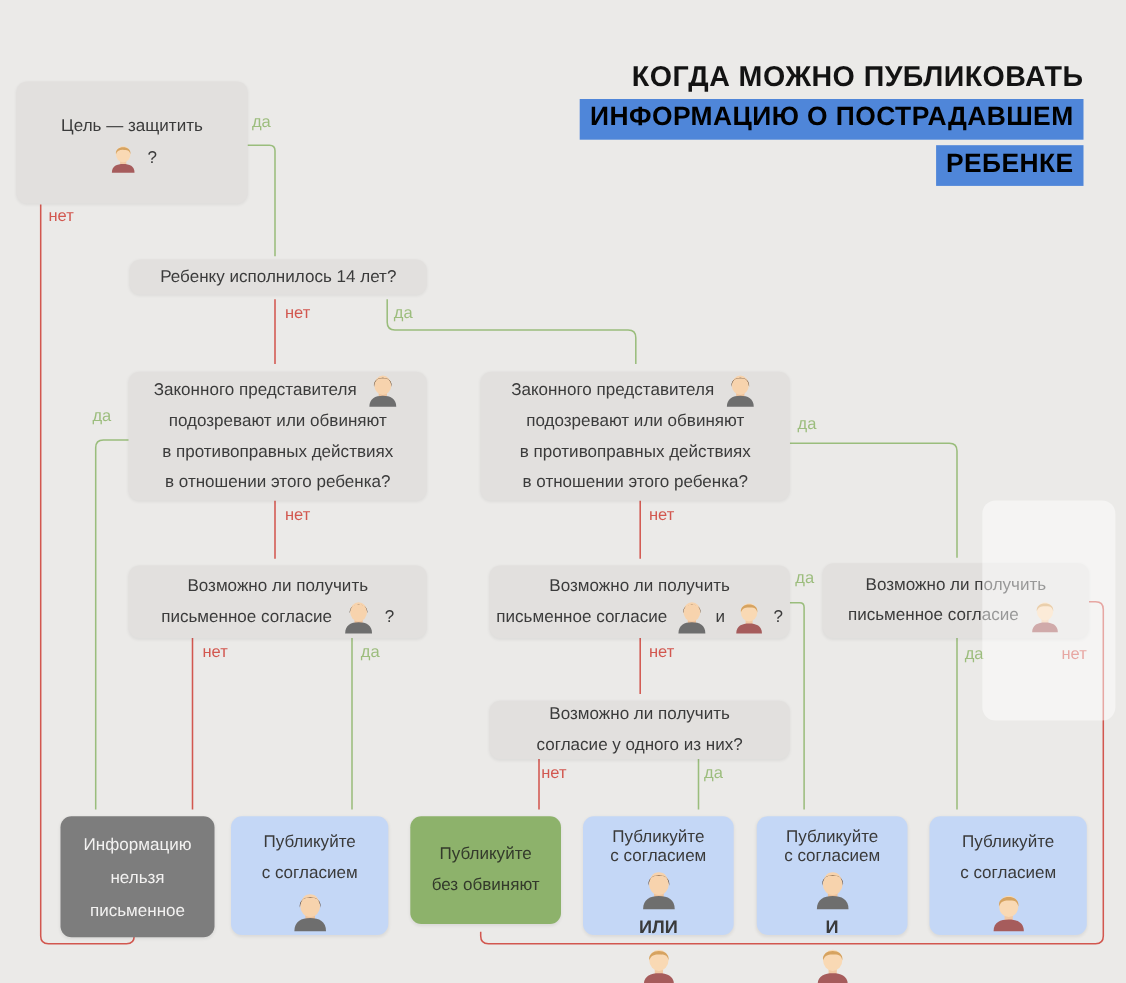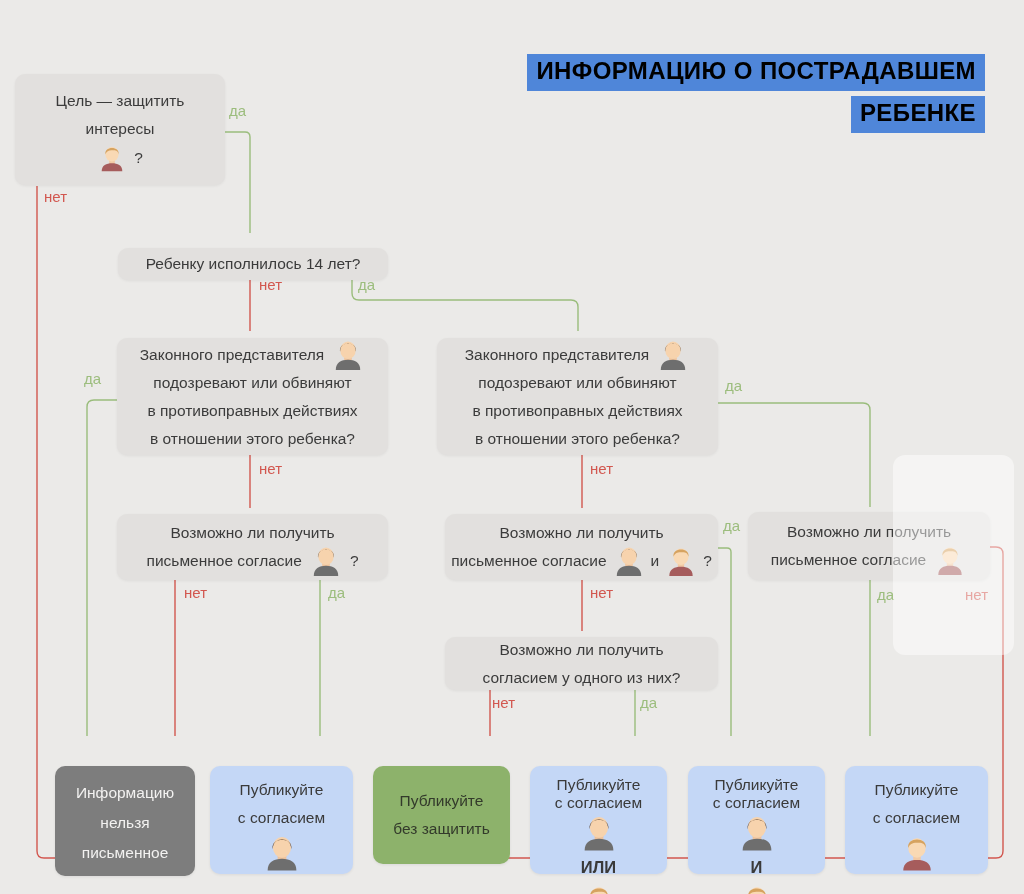--- a/index.html
+++ b/index.html
@@ -35,21 +35,20 @@
   
   .elabel{position:absolute;z-index:3;font-size:15px;line-height:15px;}
   .yes{color:#9cbd7d;}
   .no{color:#d2574f;}
   
   .rbox{
     position:absolute;z-index:2;border-radius:10px;display:flex;
     flex-direction:column;align-items:center;padding-top:10px;
     font-size:15.5px;font-weight:500;color:#3a3a3a;
     box-shadow:0 1px 3px rgba(0,0,0,.07);
-    margin-top:24px;
   }
   .rline{height:28px;display:flex;align-items:center;white-space:nowrap;}
   .ricons{display:flex;align-items:center;gap:5px;margin-top:1px;flex-direction:column;}
   .r-gray{background:#7d7d7d;color:#f3f2f1;font-weight:400;padding-top:12px;}
   .r-gray .rline{height:30px;}
   .r-blue{background:#c4d7f6;}
   .r-green{background:#8db26b;color:#333a2b;}
   
   .title{
     position:absolute;z-index:4;top:54px;right:39px;display:flex;
@@ -114,36 +113,36 @@
     <path class="wg" d="M320 580 V736" marker-end="url(#ah-g)"></path>
     <path class="wr" d="M582 580 V631" marker-end="url(#ah-r)"></path>
     <path class="wg" d="M718 548 H727 Q731 548 731 552 V736" marker-end="url(#ah-g)"></path>
     <path class="wg" d="M870 580 V736" marker-end="url(#ah-g)"></path>
     <path class="wr" d="M990 547 H996 Q1003 547 1003 554 V851 Q1003 858 996 858 H444 Q437 858 437 851 V847" marker-end="url(#ah-r)"></path>
     <path class="wr" d="M490 690 V736" marker-end="url(#ah-r)"></path>
     <path class="wg" d="M635 690 V736" marker-end="url(#ah-g)"></path>
   </svg>
 
   <div class="title">
+    <div class="t1">КОГДА МОЖНО ПУБЛИКОВАТЬ</div>
     <div class="t2">ИНФОРМАЦИЮ О ПОСТРАДАВШЕМ</div>
     <div class="t2">РЕБЕНКЕ</div>
   </div>
 
   <div class="qbox" style="left:15px;top:74px;width:210px;height:111px">
     <div class="qline">Цель — защитить</div>
-    <div class="qline">интересы</div>
     <div class="qline" style="height:30px">
       <svg class="pic s30">
           <use href="#sym-child"></use>
         </svg>
       <span>?</span>
     </div>
   </div>
 
-  <div class="qbox" style="left:118px;top:248px;width:270px;height:32px">
+  <div class="qbox" style="left:118px;top:236px;width:270px;height:32px">
     <div class="qline">Ребенку исполнилось 14 лет?</div>
   </div>
 
   <div class="qbox" style="left:117px;top:338px;width:271px;height:117px">
     <div class="qline">
       <span>Законного представителя</span>
       <svg class="pic s34">
           <use href="#sym-adult"></use>
         </svg>
     </div>
@@ -195,21 +194,21 @@
     <div class="qline">
       <span>письменное согласие</span>
       <svg class="pic s34">
           <use href="#sym-child"></use>
         </svg>
     </div>
   </div>
 
   <div class="qbox" style="left:445px;top:637px;width:273px;height:53px">
     <div class="qline">Возможно ли получить</div>
-    <div class="qline">согласием у одного из них?</div>
+    <div class="qline">согласие у одного из них?</div>
   </div>
 
   <span class="elabel yes" style="left:229px;top:103px">да</span>
   <span class="elabel no" style="left:44px;top:189px">нет</span>
   <span class="elabel no" style="left:259px;top:277px">нет</span>
   <span class="elabel yes" style="left:358px;top:277px">да</span>
   <span class="elabel yes" style="left:84px;top:371px">да</span>
   <span class="elabel no" style="left:259px;top:461px">нет</span>
   <span class="elabel yes" style="left:725px;top:378px">да</span>
   <span class="elabel no" style="left:590px;top:461px">нет</span>
@@ -233,21 +232,21 @@
     <div class="rline">с согласием</div>
     <div class="ricons">
       <svg class="pic s40">
           <use href="#sym-adult"></use>
         </svg>
     </div>
   </div>
 
   <div class="rbox r-green" style="left:373px;top:742px;width:137px;height:98px;justify-content:center;padding-top:0">
     <div class="rline">Публикуйте</div>
-    <div class="rline">без защитить</div>
+    <div class="rline">без обвиняют</div>
   </div>
 
   <div class="rbox r-blue" style="left:530px;top:742px;width:137px;height:98px">
     <div class="rline">Публикуйте</div>
     <div class="rline">с согласием</div>
     <div class="ricons">
       <svg class="pic s40">
           <use href="#sym-adult"></use>
         </svg>
       <span class="conj-big">ИЛИ</span>

